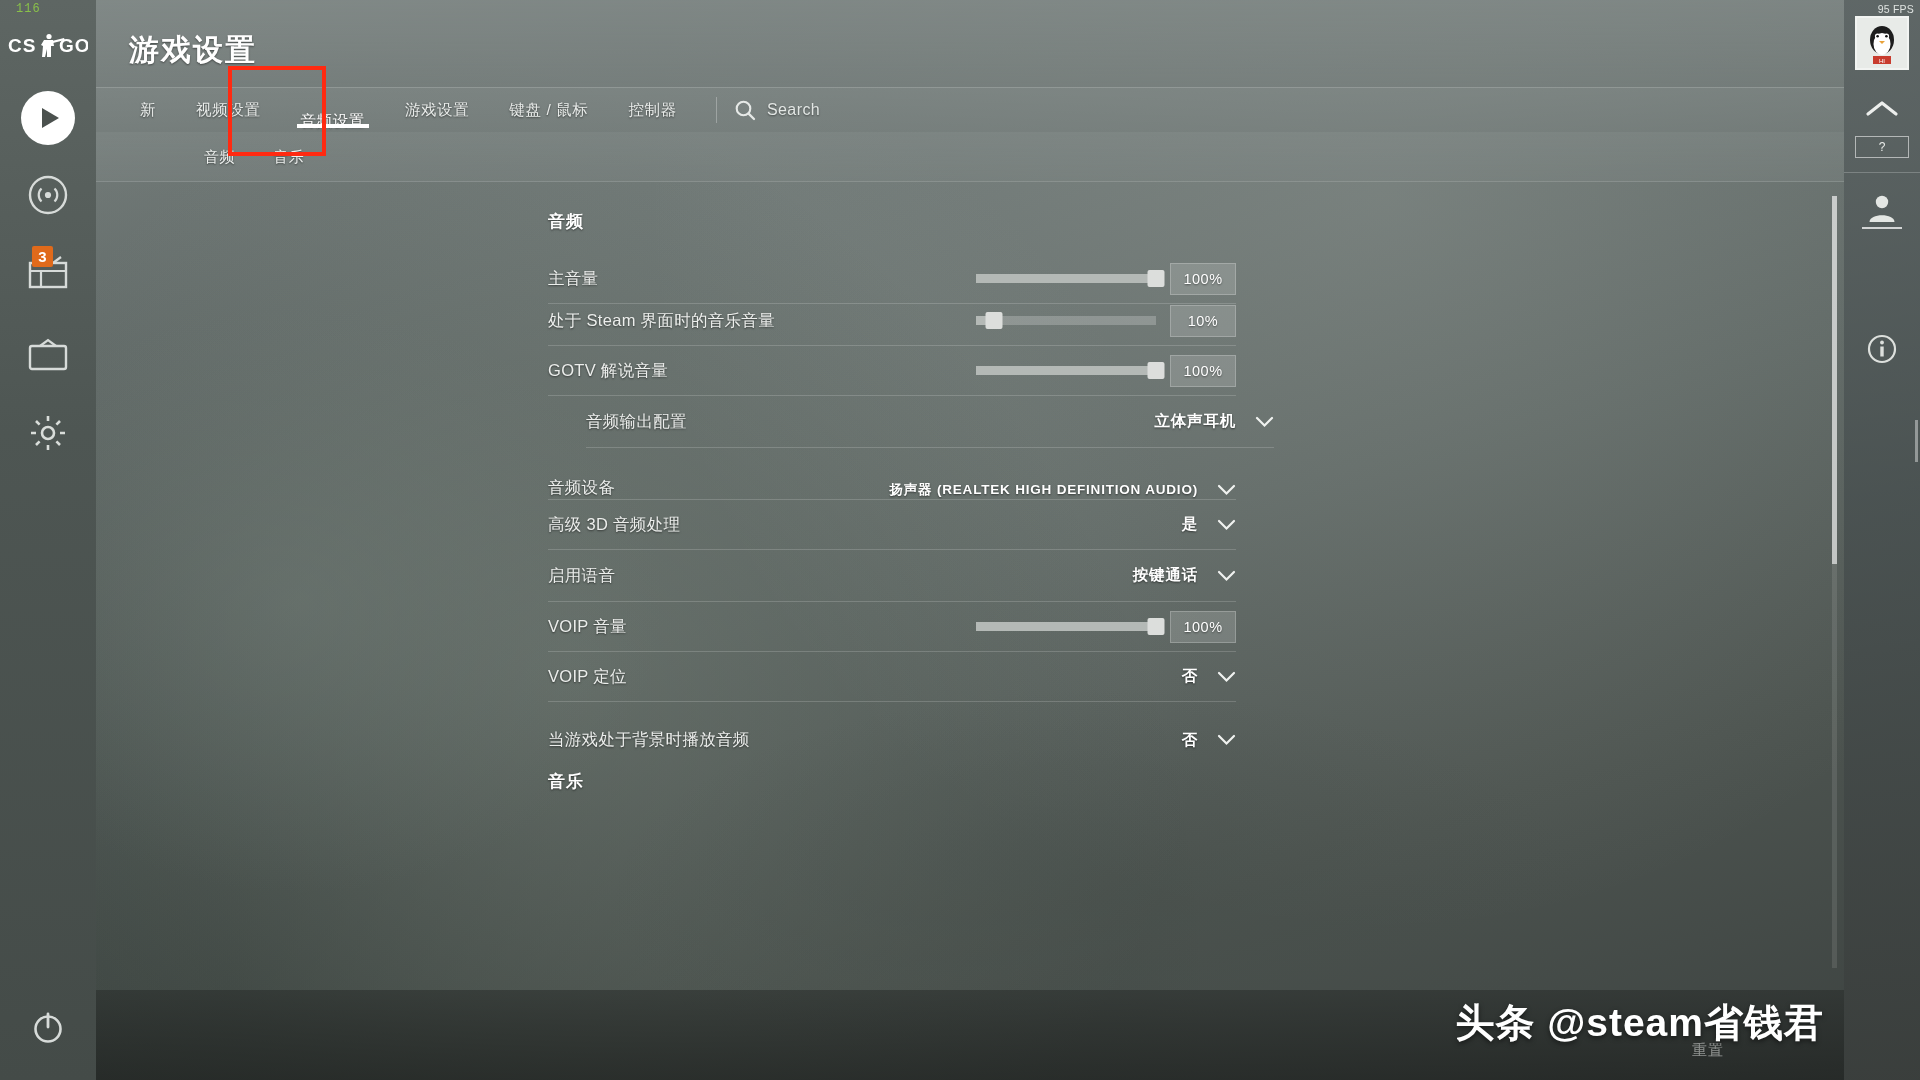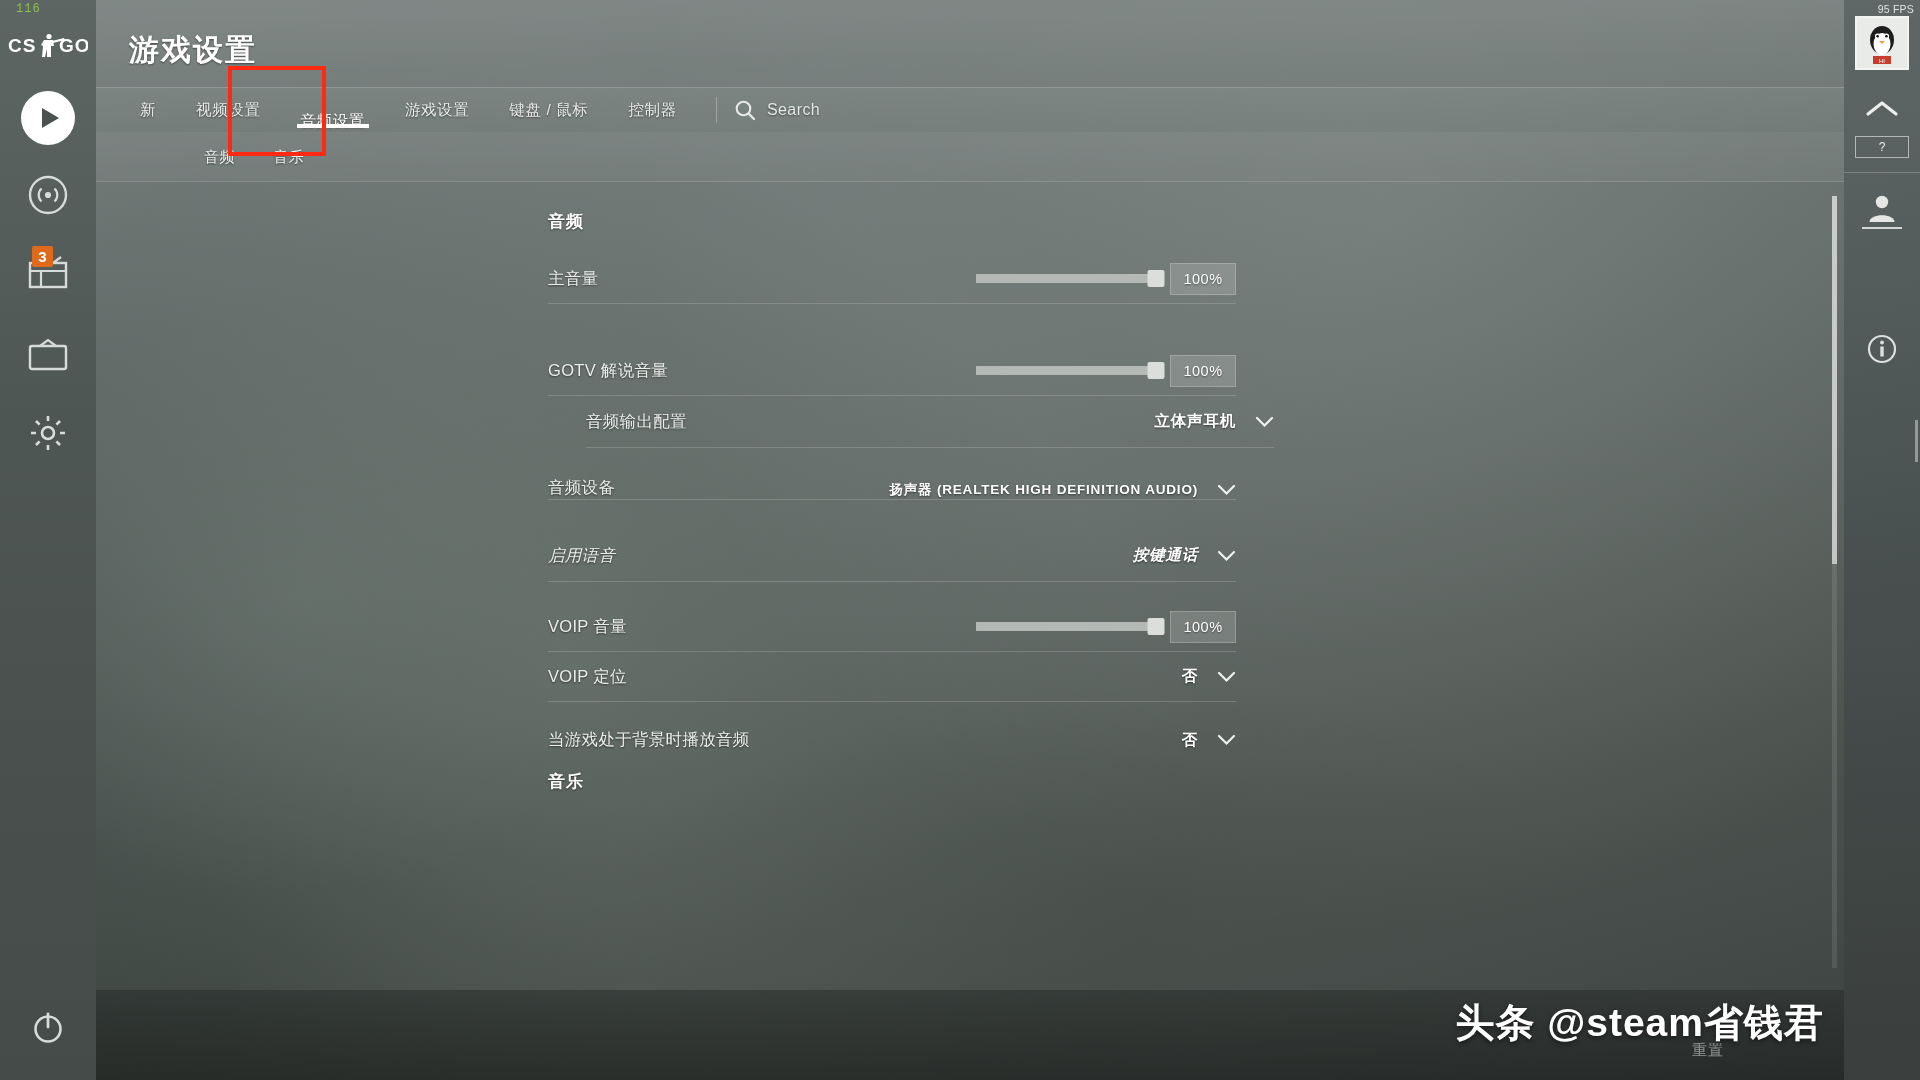--- a/index.html
+++ b/index.html
@@ -367,20 +367,30 @@
       <span class="row-label">主音量</span>
       <div class="row-right">
         <div class="slider">
           <div class="fill" style="width:100%;"></div>
           <div class="knob" style="left:100%;"></div>
         </div>
         <div class="value-box">100%</div>
       </div>
     </div>
 
+    <div class="row" style="top:114px;">
+      <span class="row-label">处于 Steam 界面时的音乐音量</span>
+      <div class="row-right">
+        <div class="slider">
+          <div class="fill" style="width:10%;"></div>
+          <div class="knob" style="left:10%;"></div>
+        </div>
+        <div class="value-box">10%</div>
+      </div>
+    </div>
 
     <div class="row" style="top:164px;">
       <span class="row-label">GOTV 解说音量</span>
       <div class="row-right">
         <div class="slider">
           <div class="fill" style="width:100%;"></div>
           <div class="knob" style="left:100%;"></div>
         </div>
         <div class="value-box">100%</div>
       </div>
@@ -403,22 +413,33 @@
       <div class="row-right">
         <span class="dd-value" style="font-size:13.5px;">扬声器 (REALTEK HIGH DEFINITION AUDIO)</span>
         <span class="dd-caret">
           <svg width="19" height="12" viewBox="0 0 19 12">
               <path d="M2 2 L9.5 9.5 L17 2" fill="none" stroke="#f0f2f0" stroke-width="2.2" stroke-linecap="round"></path>
             </svg>
         </span>
       </div>
     </div>
 
-
-    <div class="row" style="top:348px;height:52px;font-style:italic;">
+    <div class="row" style="top:318px;height:50px;">
+      <span class="row-label">高级 3D 音频处理</span>
+      <div class="row-right">
+        <span class="dd-value">是</span>
+        <span class="dd-caret">
+          <svg width="19" height="12" viewBox="0 0 19 12">
+              <path d="M2 2 L9.5 9.5 L17 2" fill="none" stroke="#f0f2f0" stroke-width="2.2" stroke-linecap="round"></path>
+            </svg>
+        </span>
+      </div>
+    </div>
+
+    <div class="row" style="top:368px;height:52px;">
       <span class="row-label">启用语音</span>
       <div class="row-right">
         <span class="dd-value">按键通话</span>
         <span class="dd-caret">
           <svg width="19" height="12" viewBox="0 0 19 12">
               <path d="M2 2 L9.5 9.5 L17 2" fill="none" stroke="#f0f2f0" stroke-width="2.2" stroke-linecap="round"></path>
             </svg>
         </span>
       </div>
     </div>

